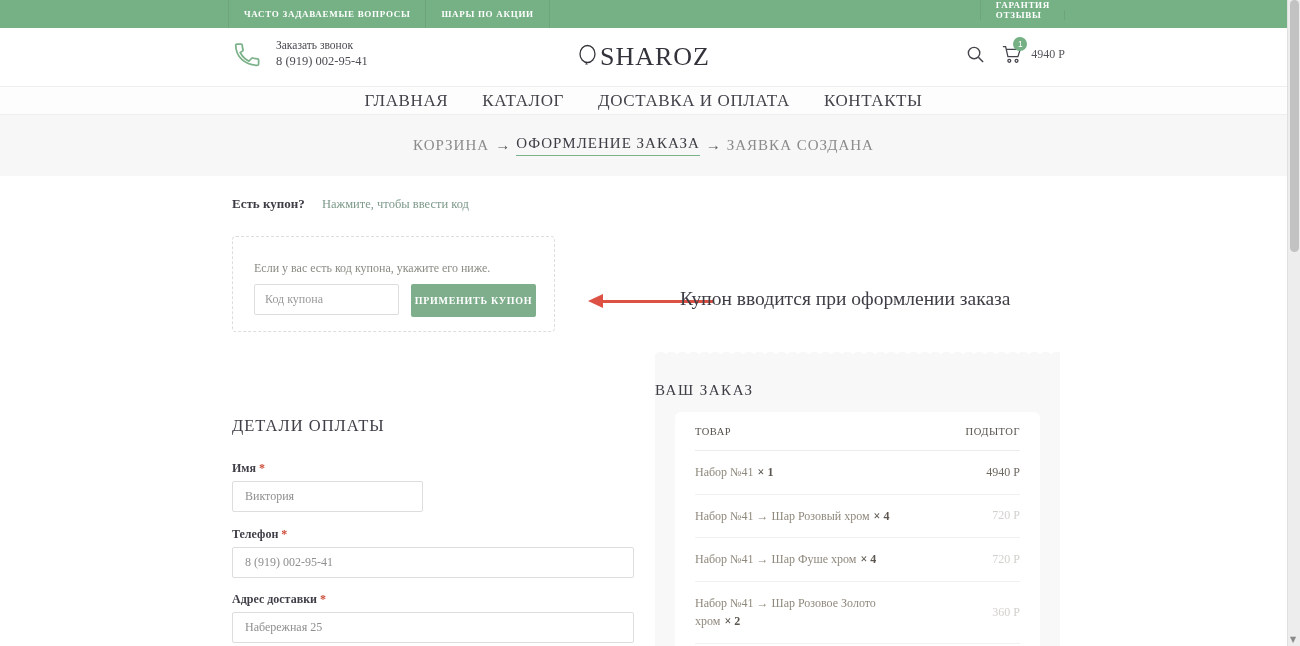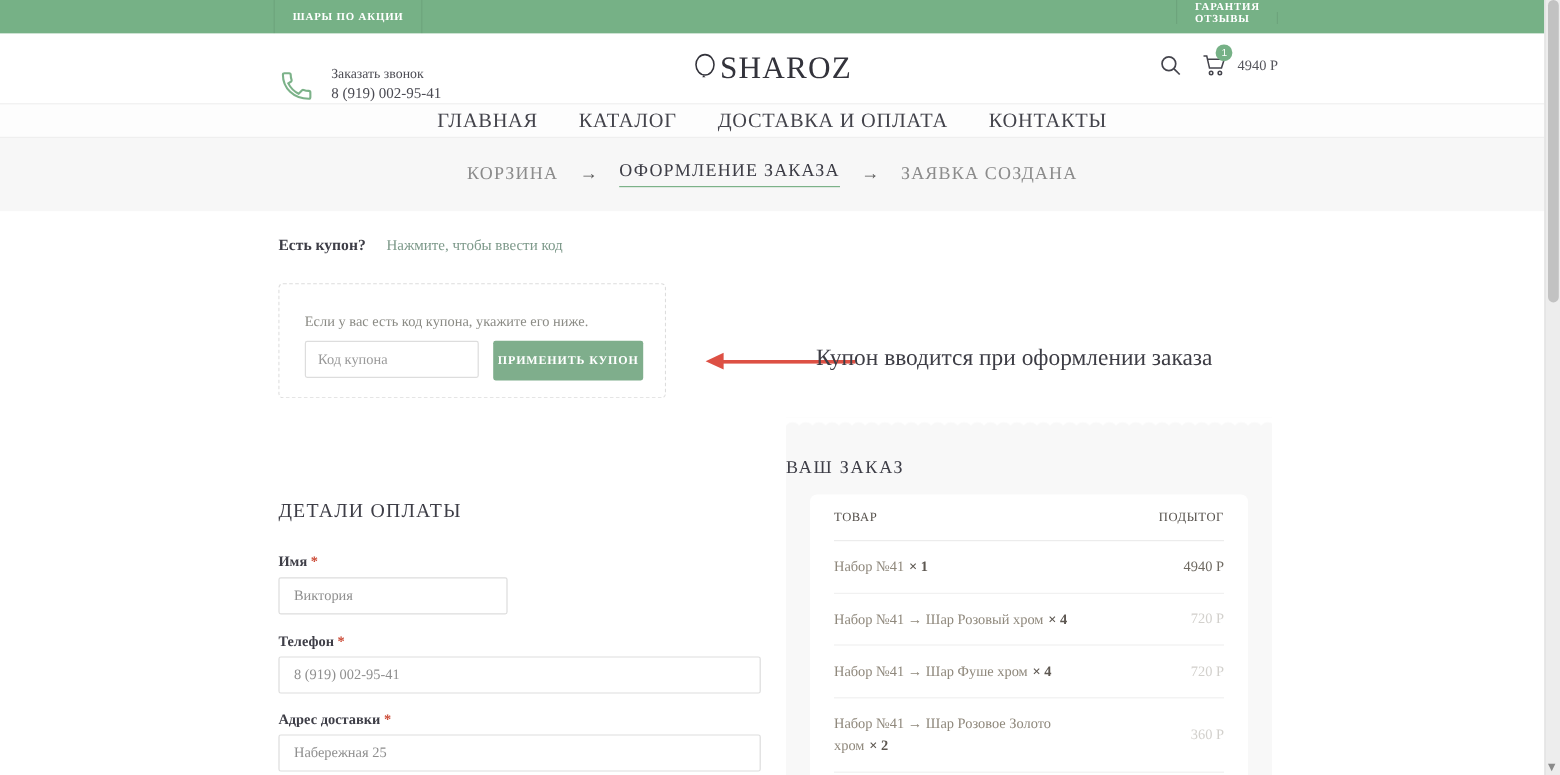--- a/index.html
+++ b/index.html
@@ -13,21 +13,21 @@
   .topbar-group { display:flex; align-items:stretch; }
   .topbar-group.left { margin-left:228px; }
   .topbar-group.right { position:absolute; right:222px; top:0; height:32px;flex-direction:column; }
   .topbar-item { display:flex; align-items:center; padding:0 15px; color:#fff;
     font-size:9px; font-weight:bold; letter-spacing:.7px; border-left:1px solid rgba(0,0,0,.07);
     cursor:pointer; white-space:nowrap; }
   .topbar-item:last-child { border-right:1px solid rgba(0,0,0,.07); }
 
   
   .header { position:absolute; left:0; top:28px; width:1287px; height:58px; background:#fff; }
-  .call-block { position:absolute; left:232px; top:28px; display:flex; align-items:center; gap:14px; }
+  .call-block { position:absolute; left:232px; top:11px; display:flex; align-items:center; gap:14px; }
   .call-texts { display:flex; flex-direction:column; gap:3px; }
   .call-label { font-size:11.5px; color:#4a4a52; }
   .call-phone { font-size:12.5px; color:#4a4a52; }
   .logo { position:absolute; left:50%; top:50%; transform:translate(-50%,-50%);
     display:flex; align-items:center; gap:1px; cursor:pointer; }
   .logo-text { font-size:26px; color:#33333b; letter-spacing:1px; }
   .header-right { position:absolute; right:222px; top:16px; display:flex; align-items:center; gap:16px; }
   .cart-wrap { position:relative; display:flex; align-items:center; gap:8px; cursor:pointer; }
   .cart-badge { position:absolute; left:12px; top:-7px; width:14px; height:14px; border-radius:50%;
     background:#76b186; color:#fff; font-size:8.5px; display:flex; align-items:center; justify-content:center;
@@ -35,21 +35,21 @@
   .cart-total { font-size:12px; color:#55555c; }
 
   
   .nav { position:absolute; left:0; top:86px; width:1287px; height:29px; background:#fdfdfd;
     border-top:1px solid #efefef; border-bottom:1px solid #efefef;
     display:flex; align-items:center; justify-content:center; gap:34px; }
   .nav-item { font-size:17px; color:#43434b; letter-spacing:.6px; cursor:pointer; white-space:nowrap; }
 
   
   .crumbband { position:absolute; left:0; top:115px; width:1287px; height:61px; background:#f7f7f7;
-    display:flex; align-items:center; justify-content:center; gap:18px; }
+    display:flex; align-items:center; justify-content:center; gap:6px; }
   .crumb { font-size:15px; letter-spacing:1px; color:#8b8b8b; }
   .crumb.active { color:#3d3d46; border-bottom:1px solid #7cb289; padding-bottom:3px; cursor:default; }
   .crumb-arrow { font-size:15px; color:#555; }
 
   
   .coupon-line { position:absolute; left:232px; top:196px; font-size:13px; color:#3d3d46; }
   .coupon-q { font-weight:bold; }
   .coupon-toggle { color:#7d998a; cursor:pointer; margin-left:14px; font-weight:normal; font-size:12.5px; }
 
   
@@ -118,20 +118,21 @@
 
   svg { display:block; }
 </style>
 </head>
 <body>
 
 <div id="page">
 
   <div class="topbar">
     <div class="topbar-group left">
+      <div class="topbar-item">ЧАСТО ЗАДАВАЕМЫЕ ВОПРОСЫ</div>
       <div class="topbar-item">ШАРЫ ПО АКЦИИ</div>
     </div>
     <div class="topbar-group right">
       <div class="topbar-item">ГАРАНТИЯ</div>
       <div class="topbar-item">ОТЗЫВЫ</div>
     </div>
   </div>
 
   <div class="header">
     <div class="call-block">

